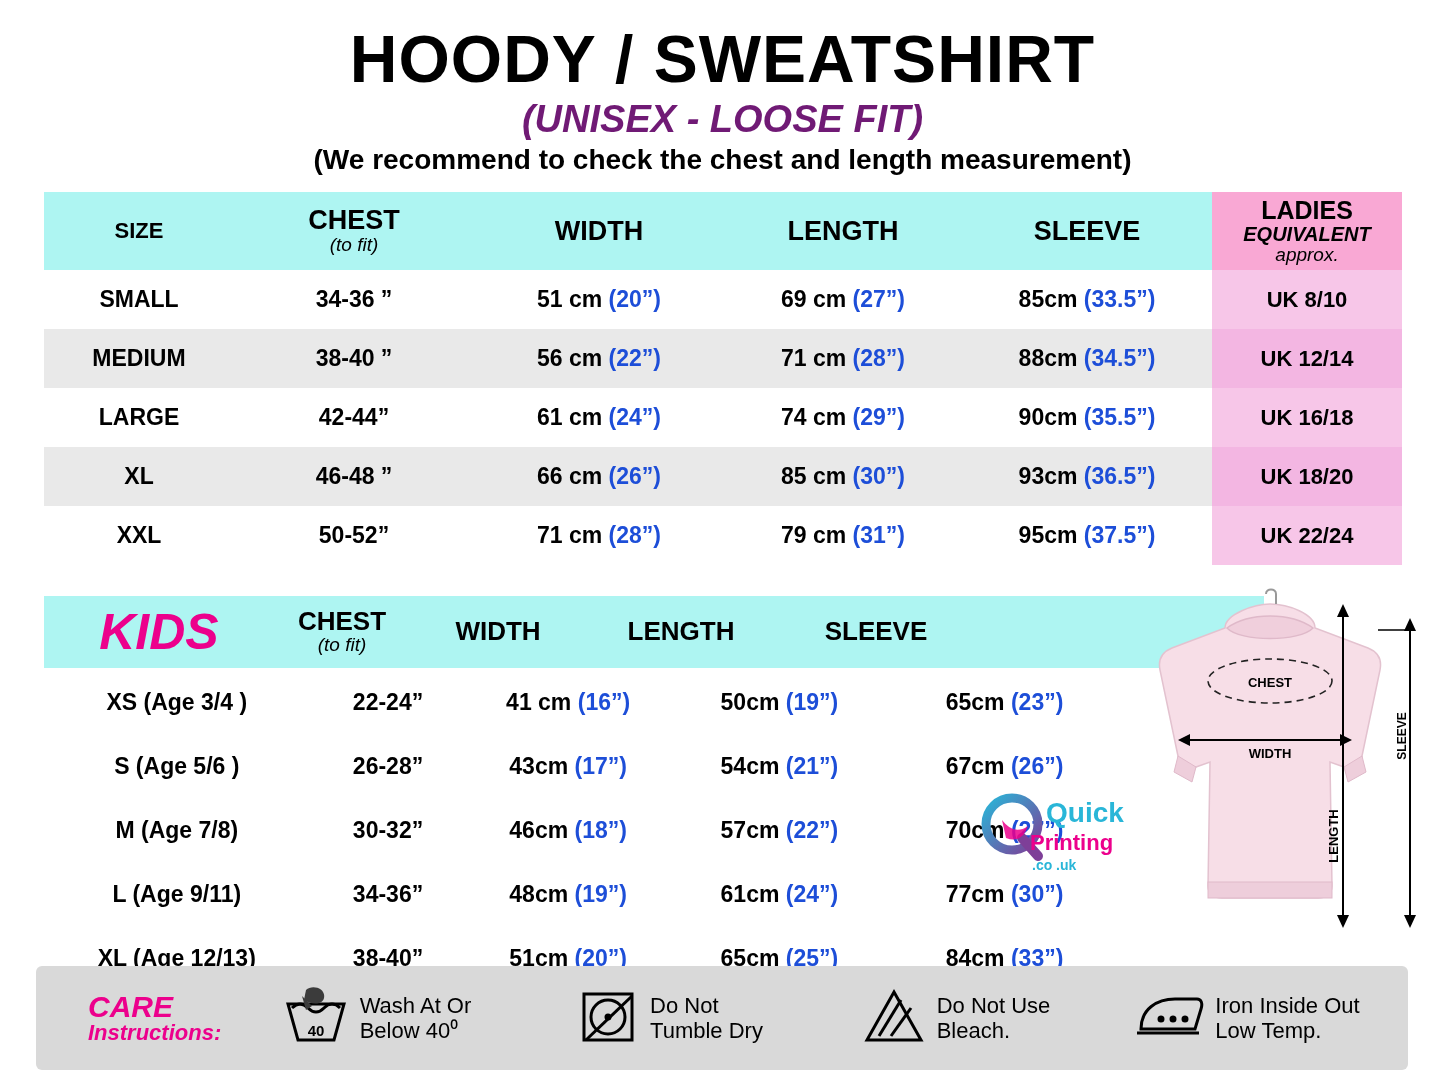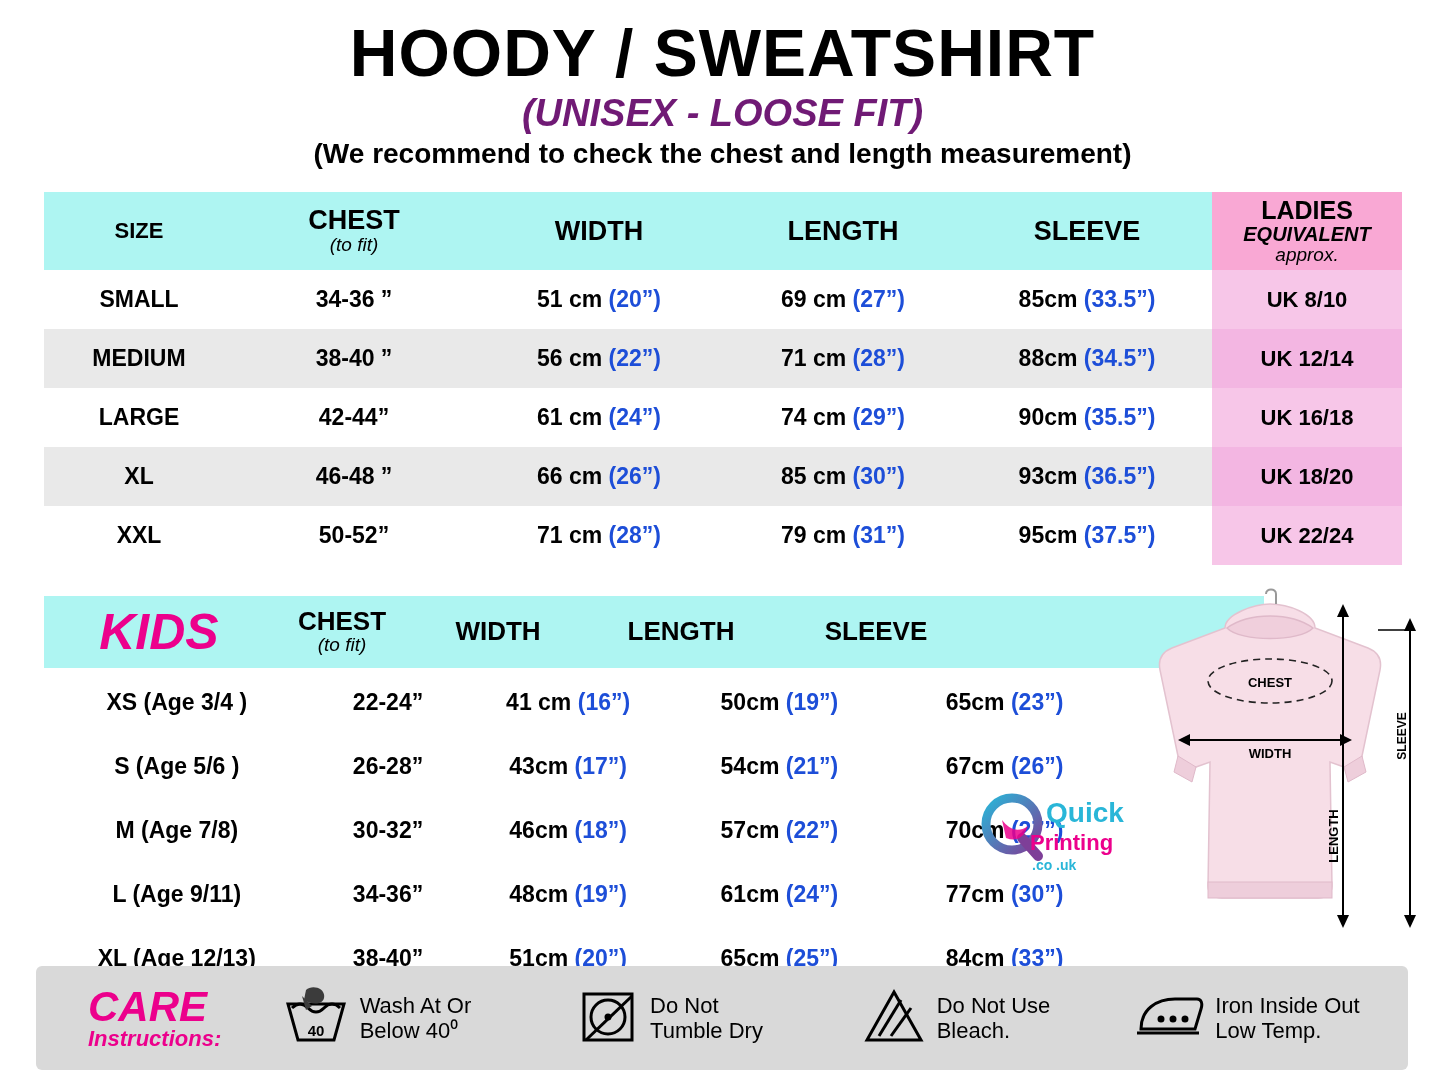--- a/index.html
+++ b/index.html
@@ -19,21 +19,21 @@
   
   .header {
     text-align: center;
     padding-top: 18px;
   }
   .main-title {
     font-size: 66px;
     font-weight: bold;
     letter-spacing: 1px;
     line-height: 1.0;
-    margin: 2px;
+    margin: 8px;
   }
   .sub-title {
     font-size: 38px;
     font-weight: bold;
     font-style: italic;
     color: #701a75;
     margin: 8px 0 0 0;
     line-height: 1.0;
   }
   .note-title {
@@ -216,21 +216,21 @@
     display: flex;
     align-items: center;
   }
   .care-title {
     width: 248px;
     padding-left: 52px;
     box-sizing: border-box;
     line-height: 1.0;
   }
   .care-title .care-word {
-    font-size: 42px;
+    font-size: 30px;
     font-weight: bold;
     font-style: italic;
     color: #ec008c;
     display: block;
   }
   .care-title .care-instr {
     font-size: 22px;
     font-weight: bold;
     font-style: italic;
     color: #ec008c;

